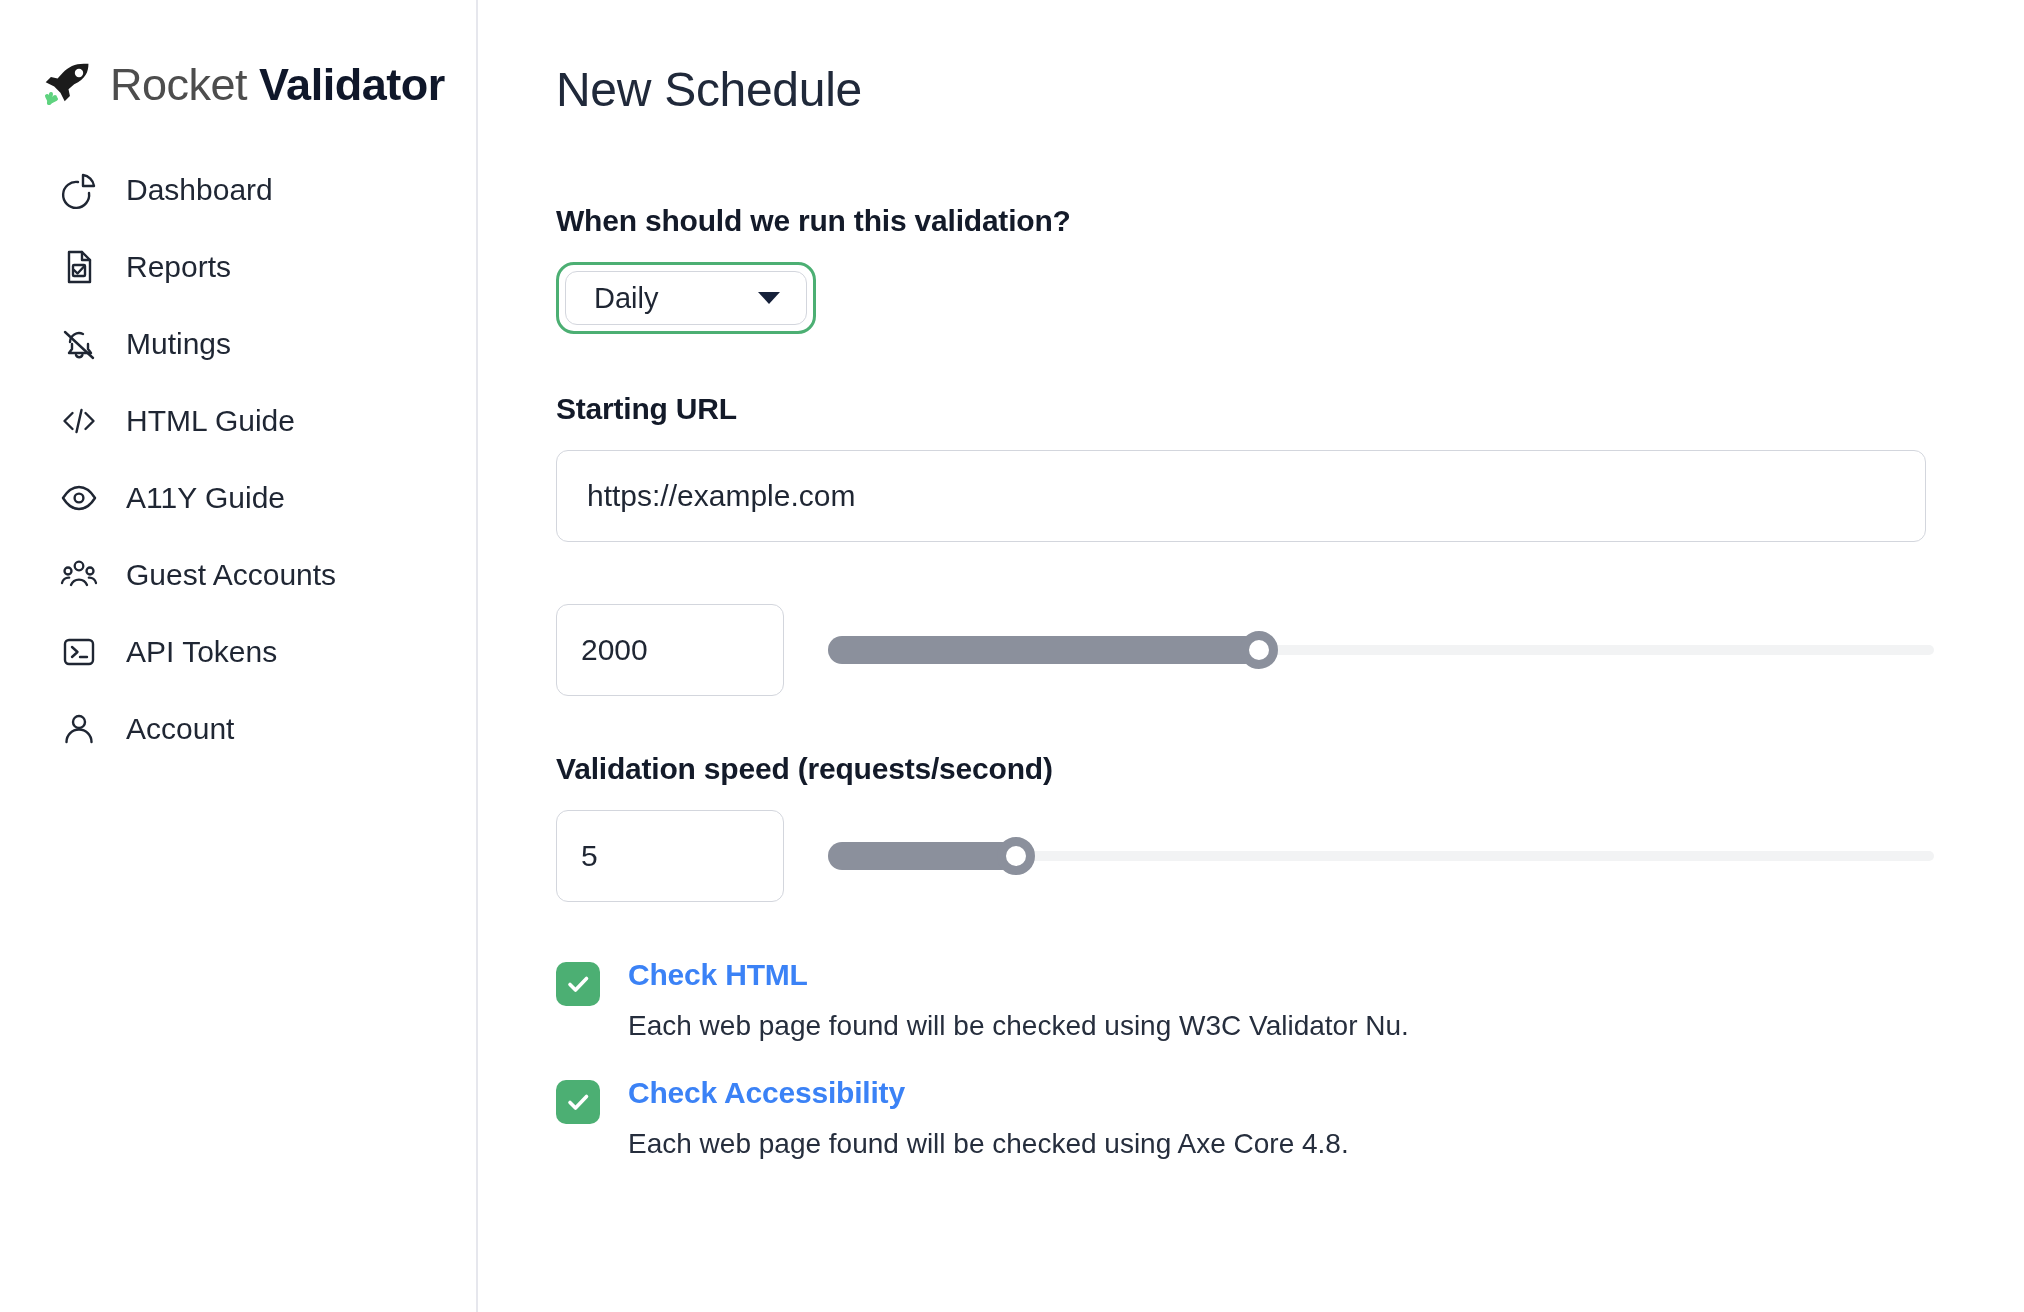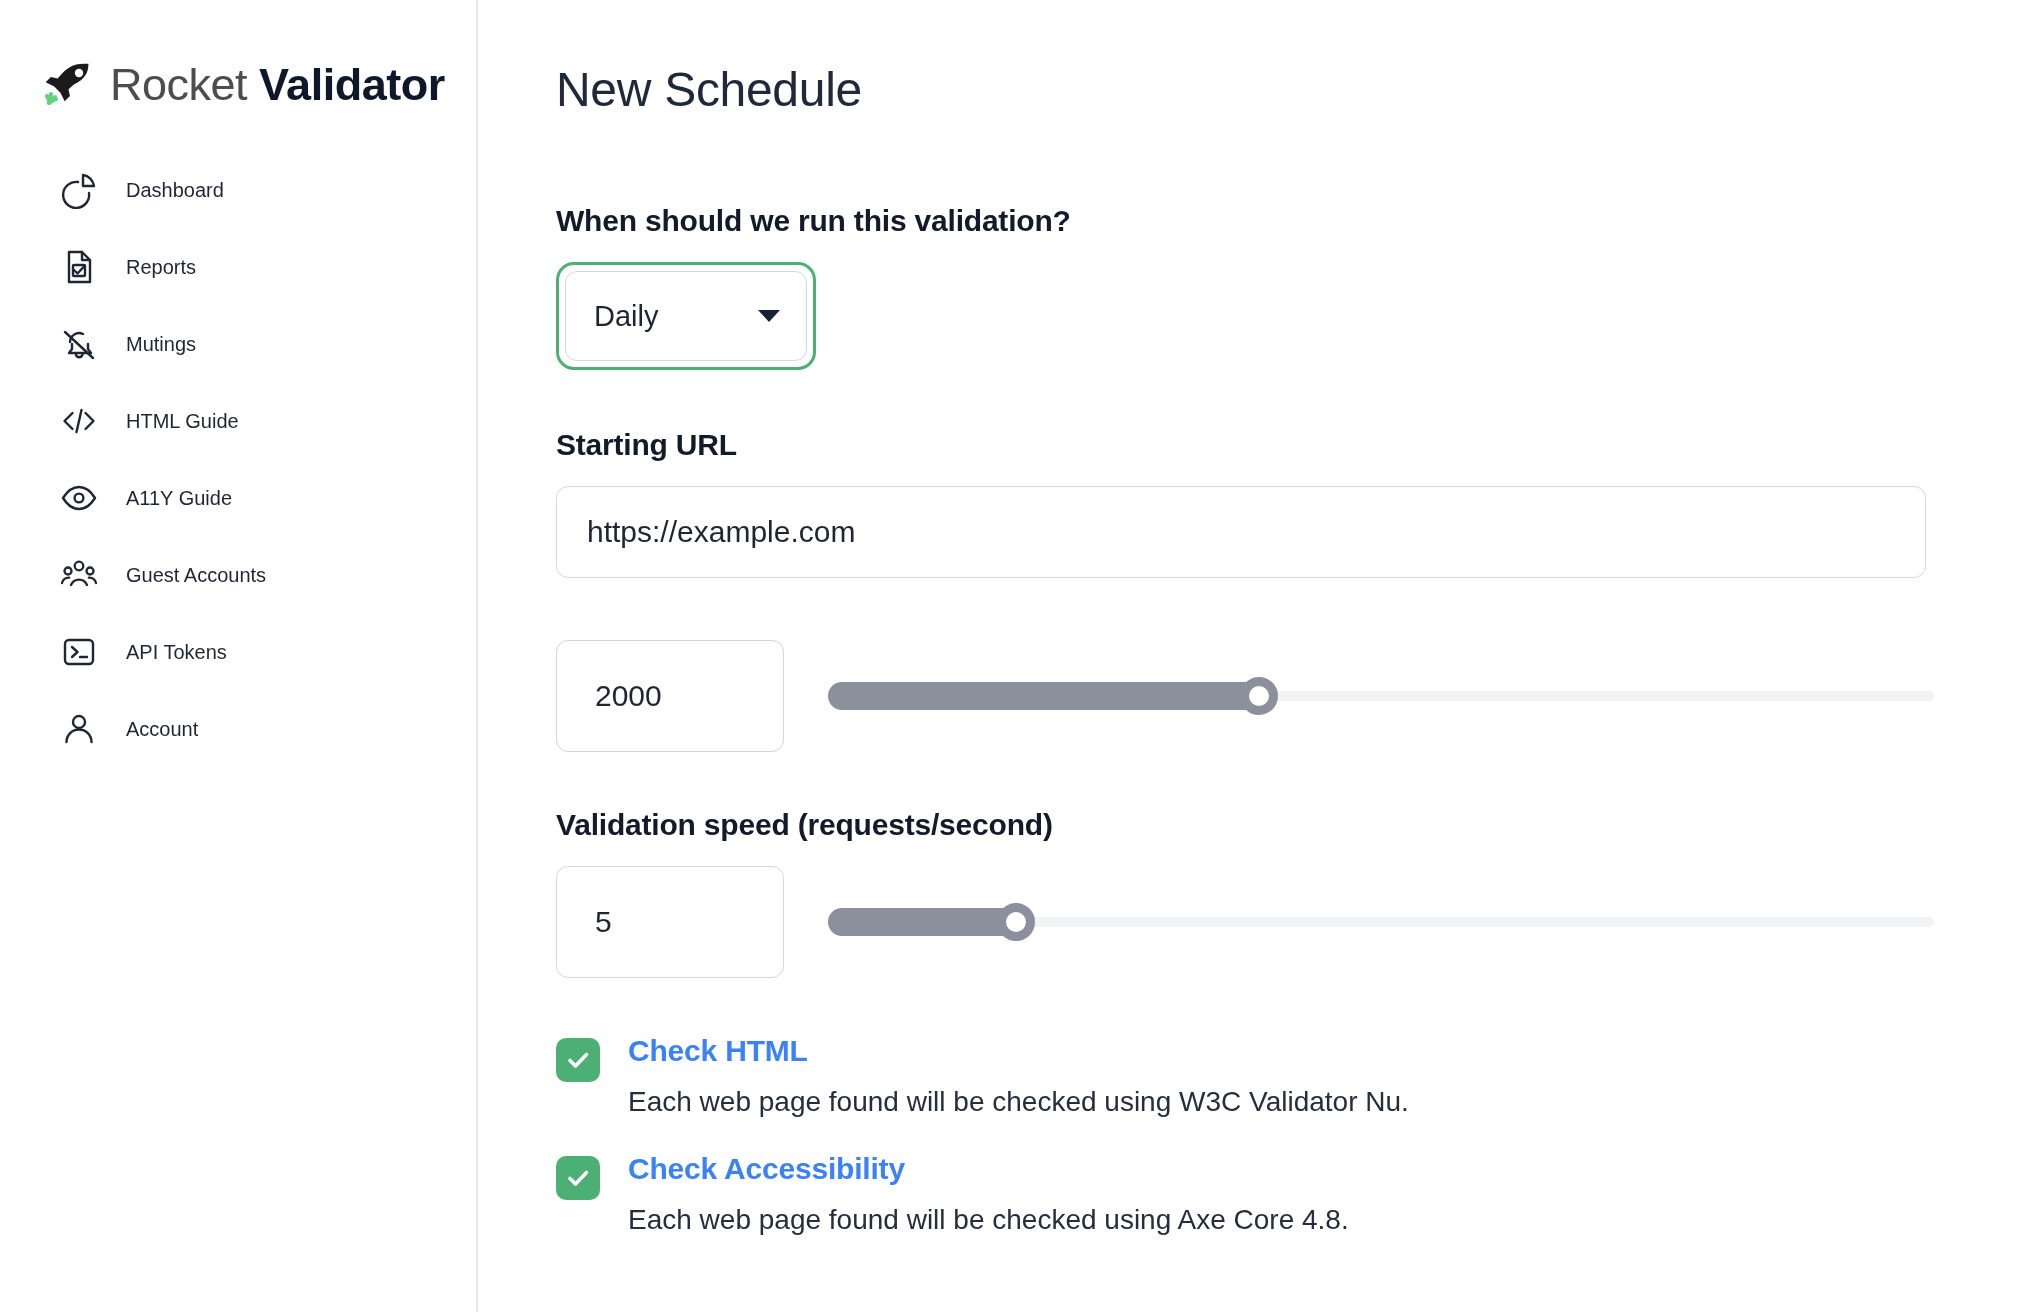--- a/index.html
+++ b/index.html
@@ -61,21 +61,21 @@
     gap: 26px;
     height: 64px;
     padding: 0 26px 0 38px;
     border-radius: 16px;
     margin-bottom: 13px;
     color: #1f2633;
     text-decoration: none;
     cursor: pointer;
   }
   .nav-item .nav-label {
-    font-size: 20px;
+    font-size: 30px;
     font-weight: 400;
     line-height: 1;
     white-space: nowrap;
   }
   .nav-item .nav-ico {
     width: 42px;
     height: 42px;
     flex: 0 0 42px;
     display: flex;
     align-items: center;
@@ -125,21 +125,21 @@
     position: relative;
     display: inline-block;
     padding: 6px;
     border: 3px solid #4caf73;
     border-radius: 18px;
     margin-bottom: 60px;
   }
   .select-box {
     position: relative;
     width: 242px;
-    height: 90px;
+    height: 54px;
     border: 1.5px solid #d3d6dd;
     border-radius: 12px;
     background: #ffffff;
     display: flex;
     align-items: center;
     padding: 0 22px 0 28px;
     cursor: pointer;
   }
   .select-value {
     font-size: 29px;
@@ -175,28 +175,28 @@
 
   
   .slider-row {
     display: flex;
     align-items: center;
     gap: 44px;
     margin-bottom: 58px;
   }
   .num-input {
     width: 228px;
-    height: 112px;
+    height: 92px;
     border: 1.5px solid #d3d6dd;
     border-radius: 12px;
     background: #ffffff;
     font-family: "Liberation Sans", sans-serif;
     font-size: 30px;
     color: #1f2633;
-    padding: 0 38px;
+    padding: 0 24px;
     outline: none;
     flex: 0 0 228px;
   }
 
   .slider {
     position: relative;
     flex: 1 1 auto;
     height: 40px;
     display: flex;
     align-items: center;

